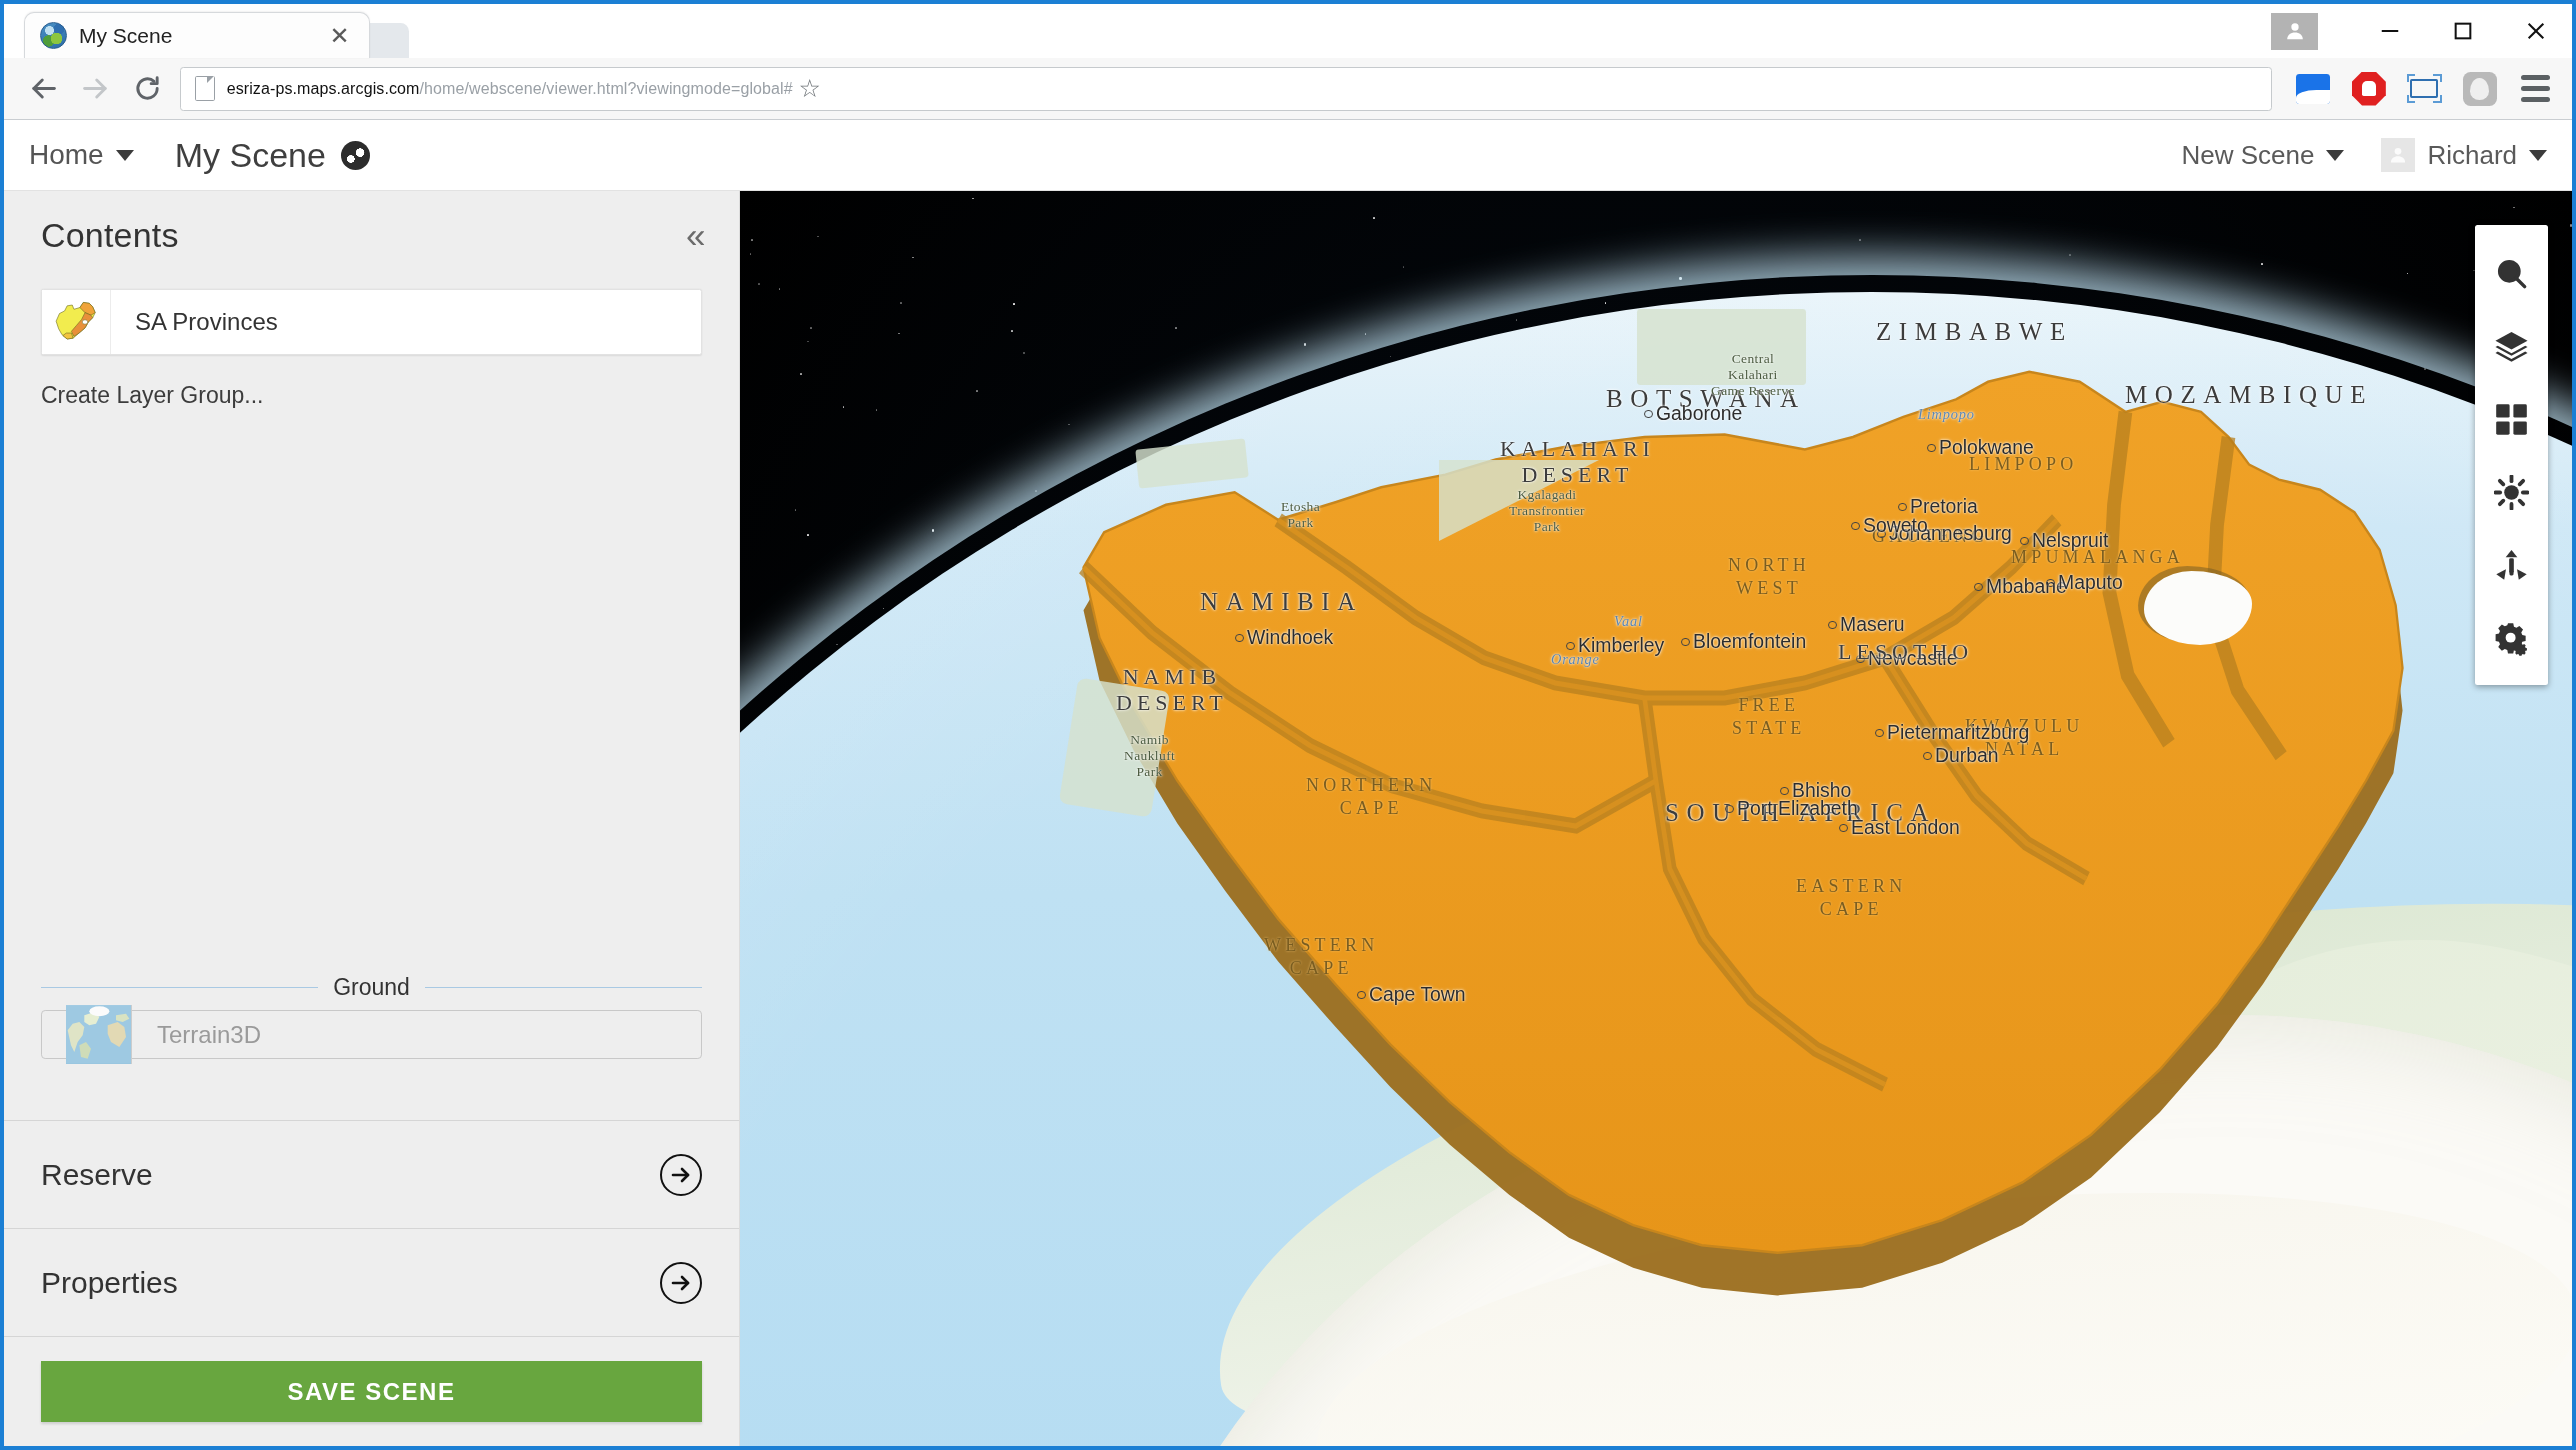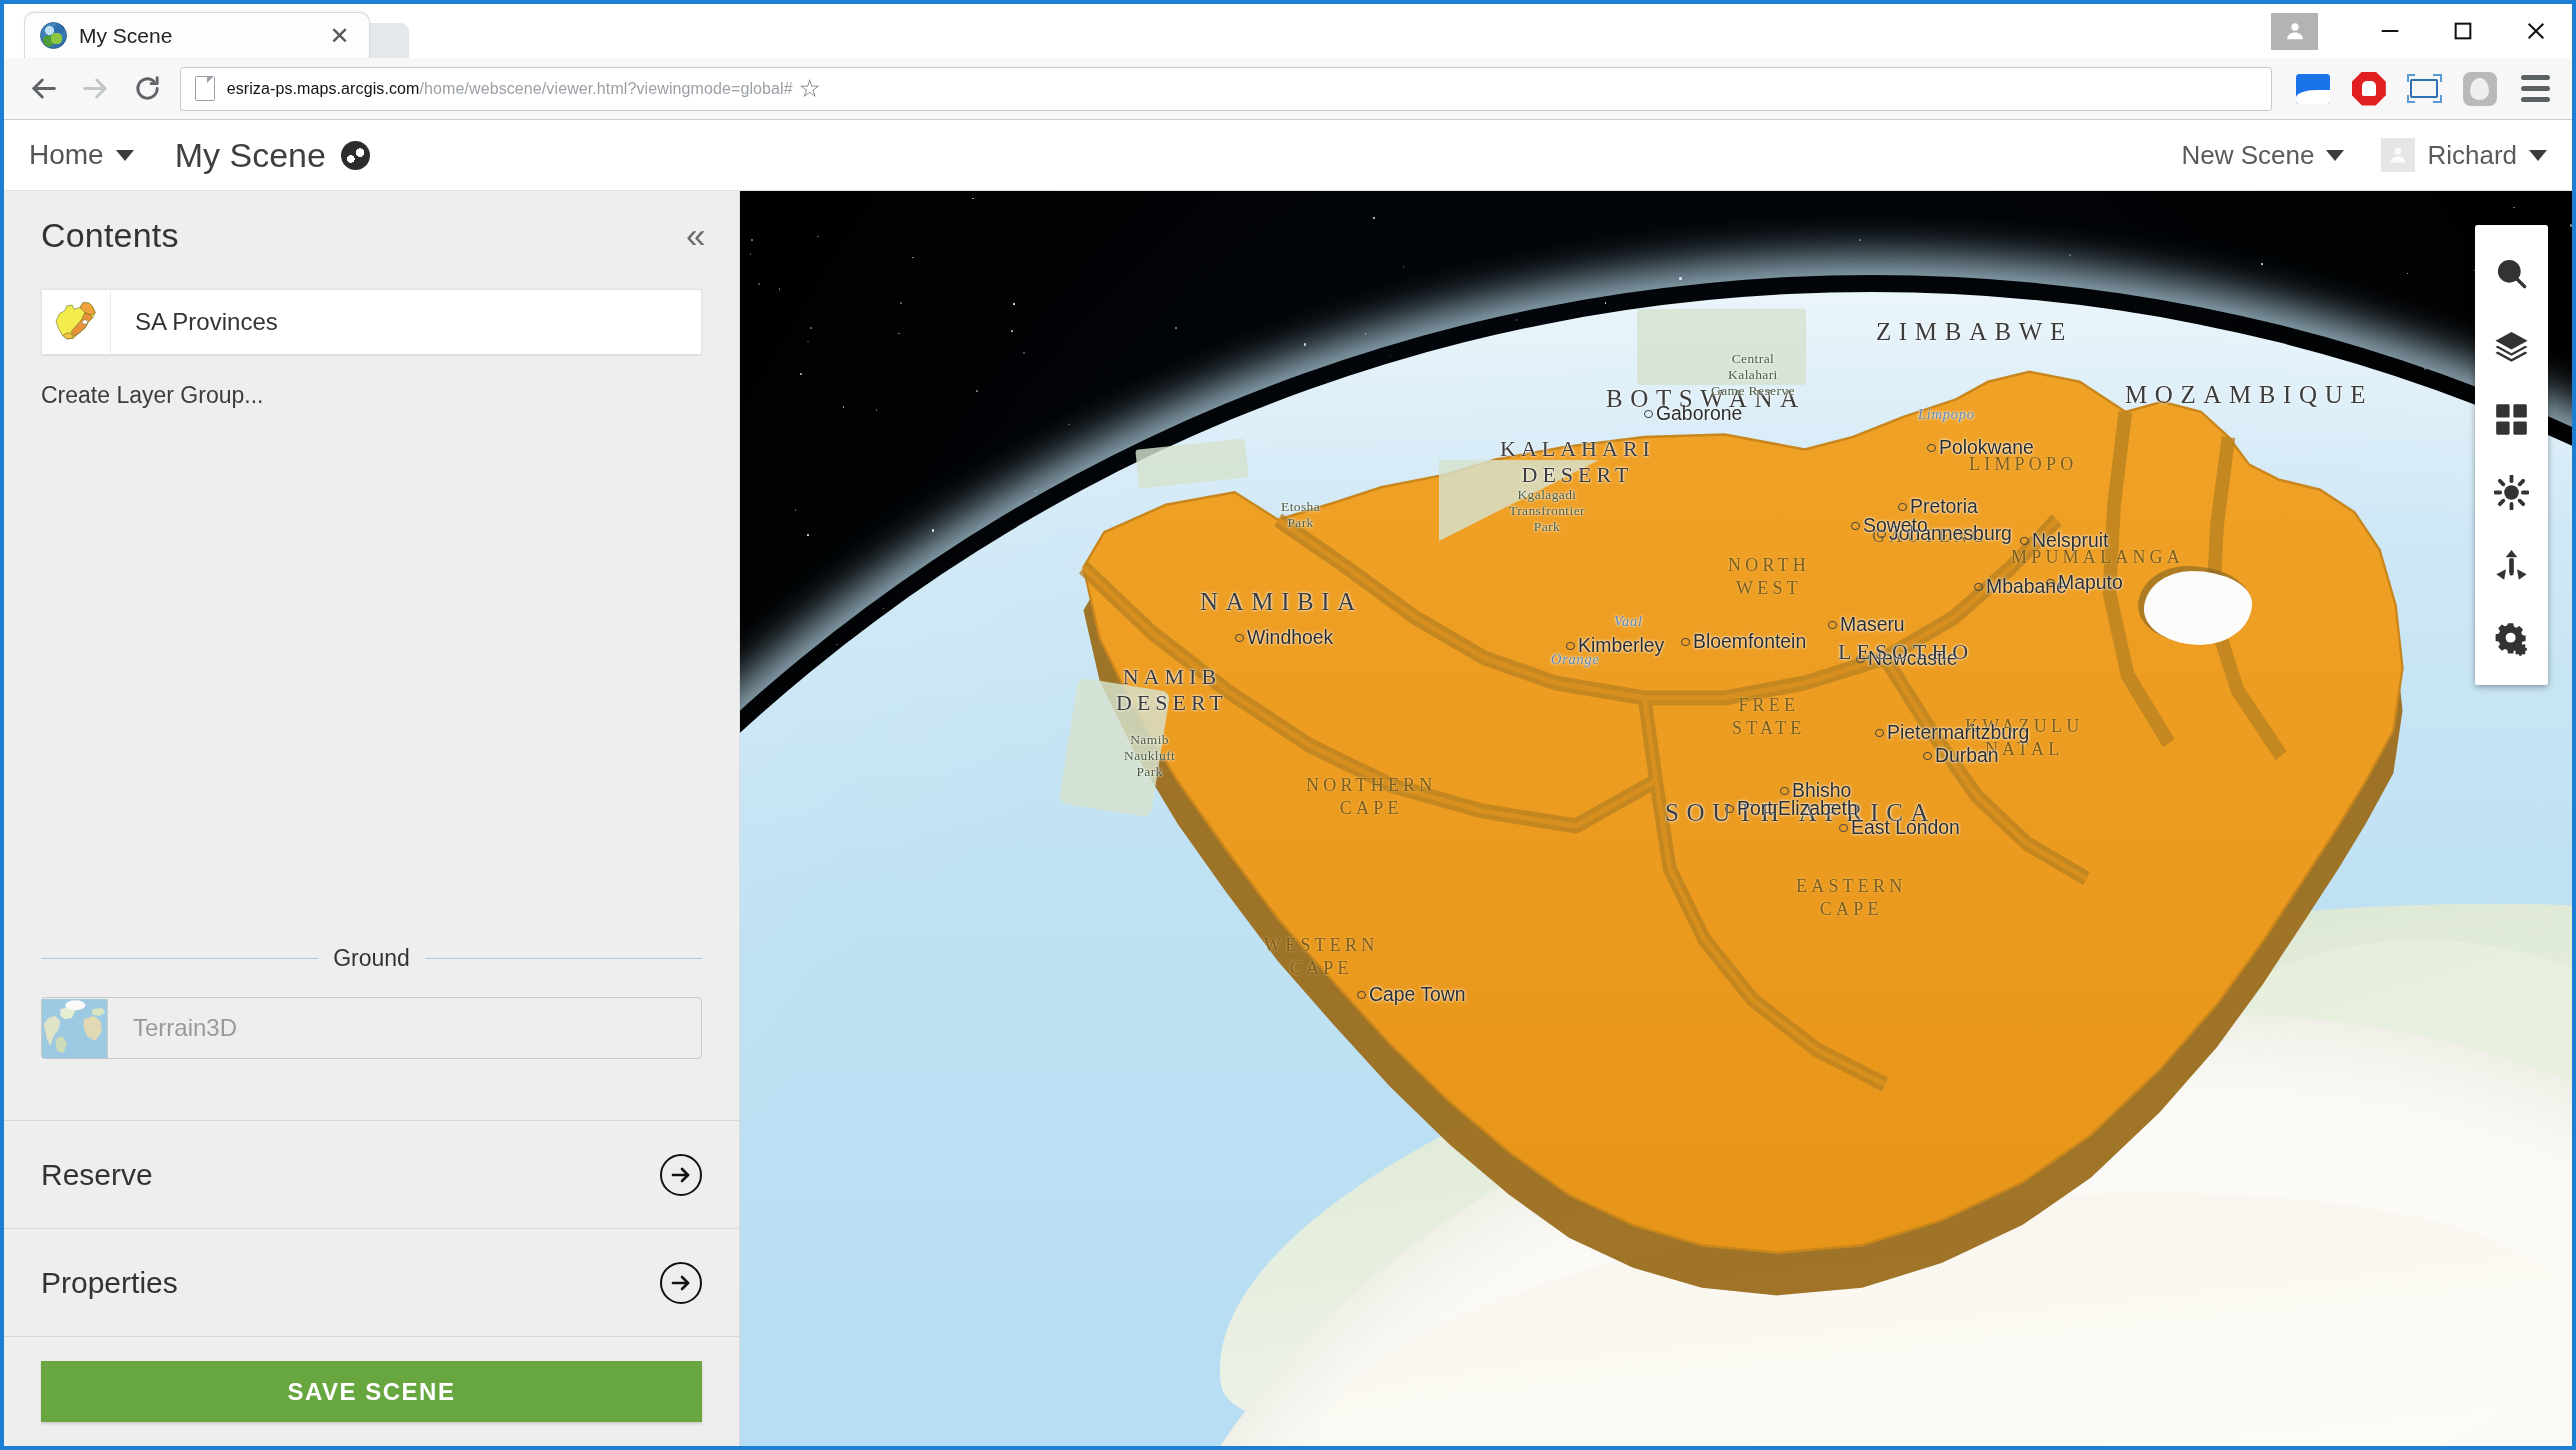--- a/index.html
+++ b/index.html
@@ -199,23 +199,23 @@
   
   .ground-sec { padding: 0 37px; }
   .ground-divider {
     display:flex; align-items:center; gap: 15px;
     color:#333; font-size:23px;
   }
   .ground-divider::before, .ground-divider::after {
     content:""; flex:1; height:1.7px; background:#a9c9e3;
   }
   .terrain-card {
-    margin-top: 25px; width:100%; height: 62px;
+    margin-top: 9px; width:100%; height: 49px;
     background:#eeeeee; border:0.8px solid #c8c8c8; border-radius:4.2px;
-    display:flex; align-items:center;
+    display:flex; align-items:center;padding-left:24px;
   }
   .terrain-thumb {
     width: 66px; height: 59px; flex:none; overflow:hidden;
     background: linear-gradient(#a9cfe6,#8fc0dd);
     border-right:0.8px solid #ccc;
     position:relative;
   }
   .terrain-name { margin-left: 25px; font-size: 24px; color:#9a9a9a; }
 
   

